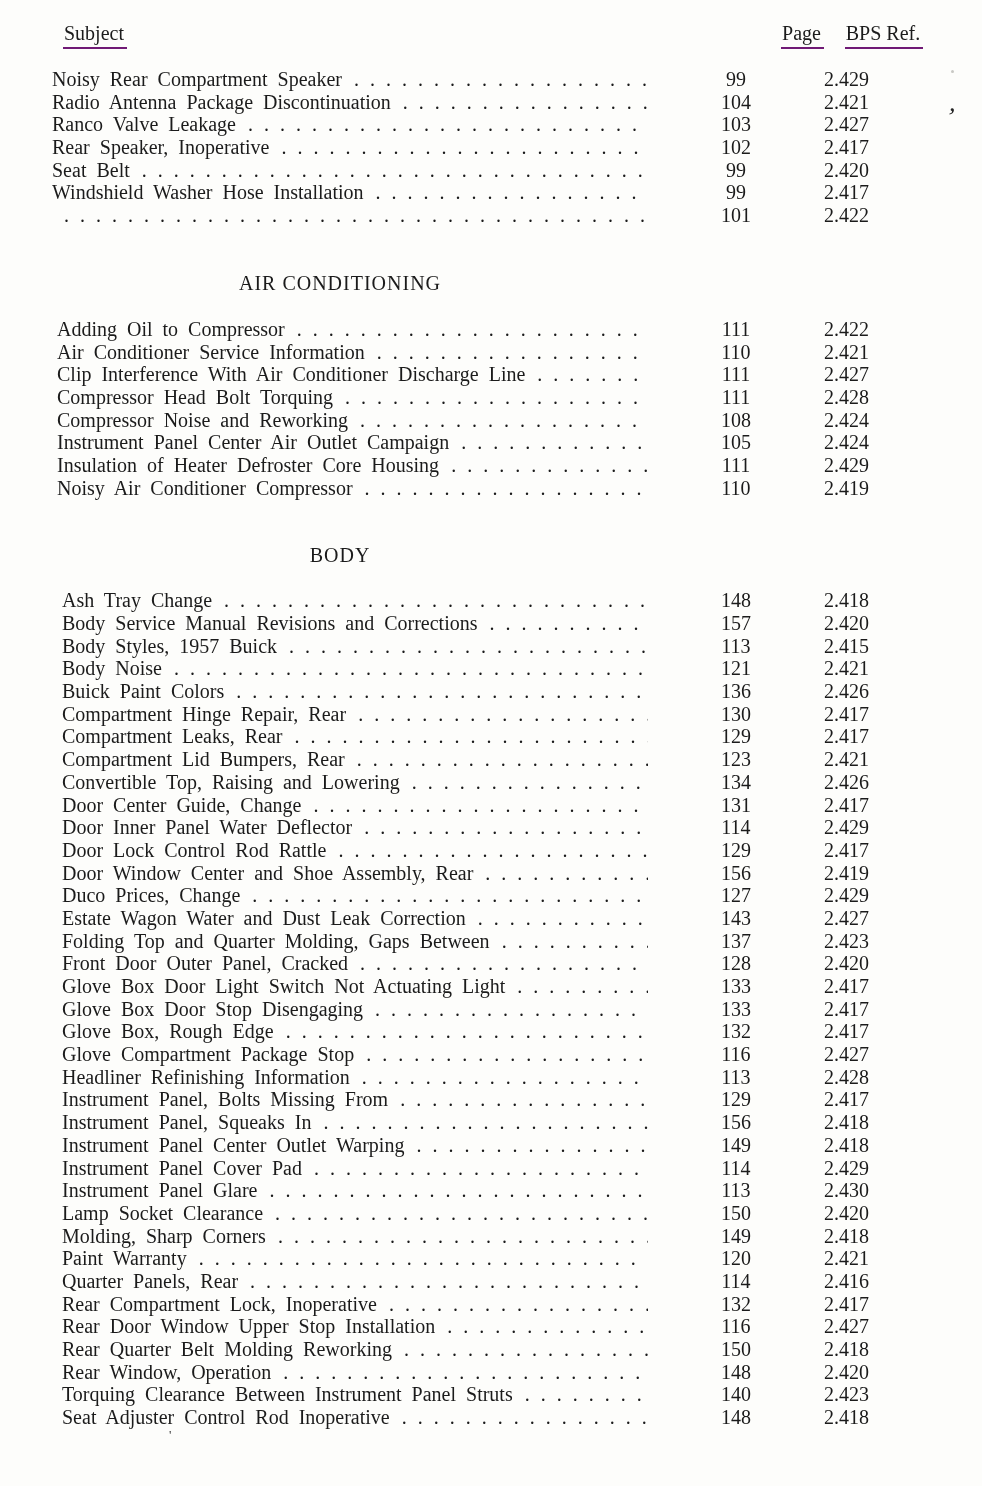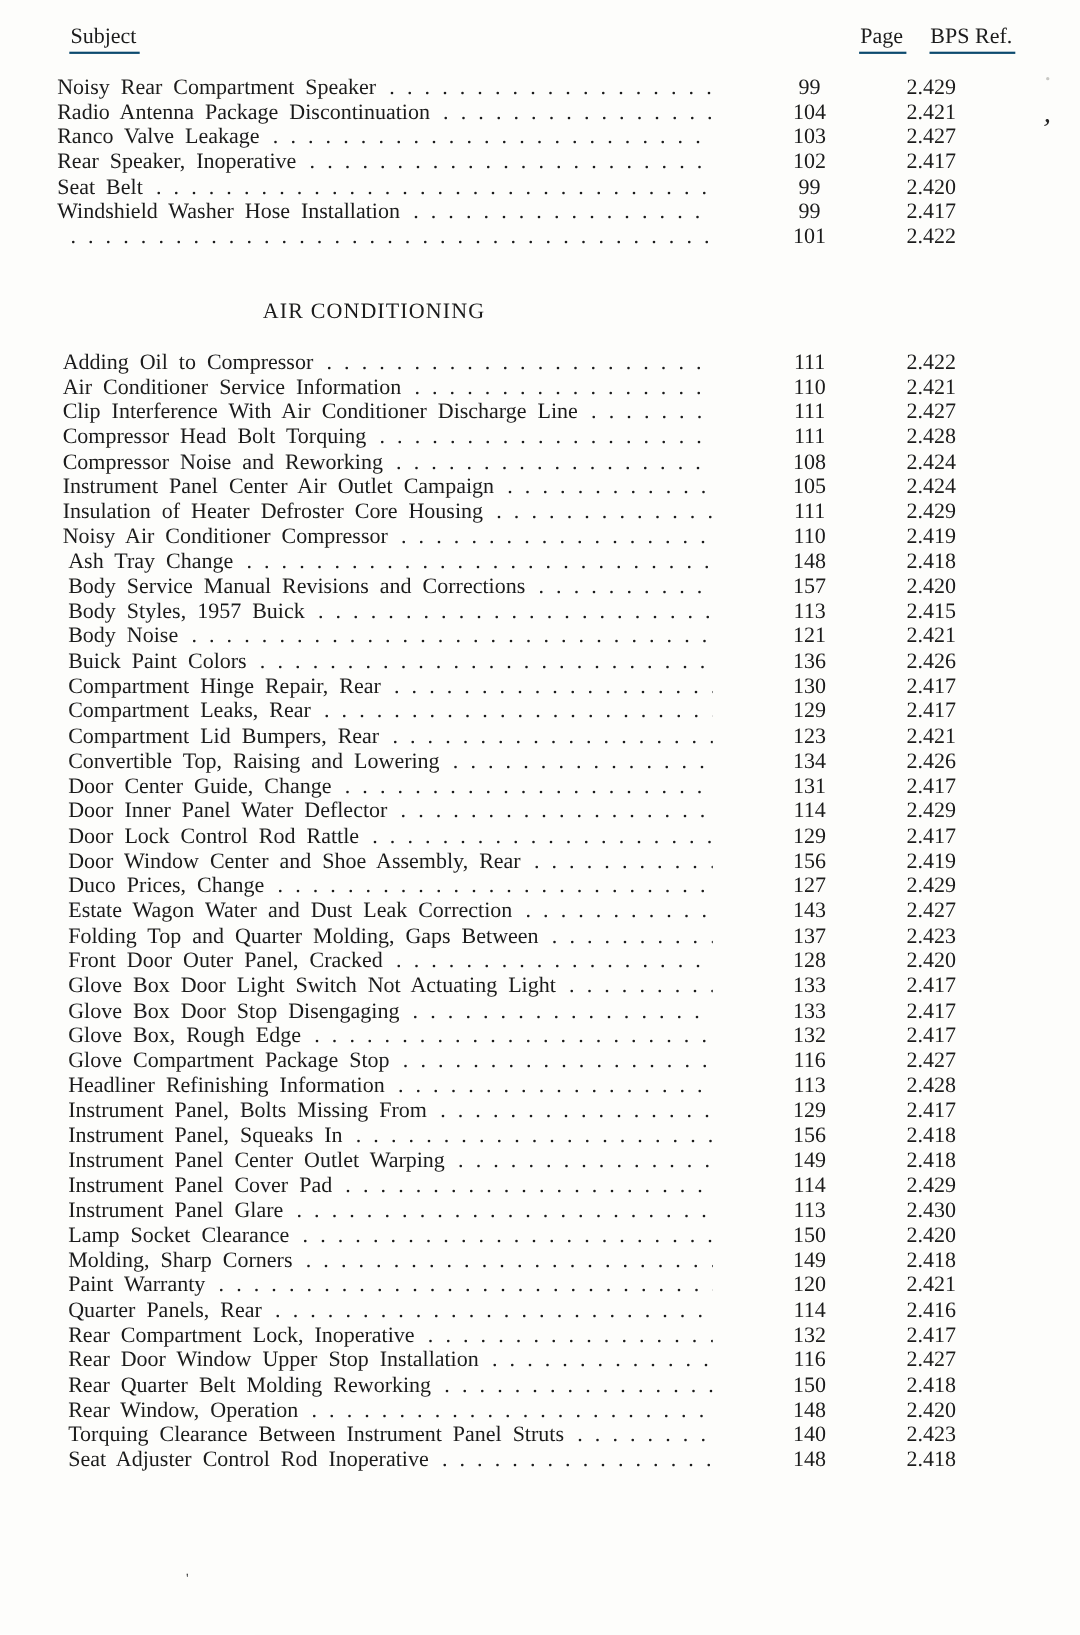--- a/index.html
+++ b/index.html
@@ -16,21 +16,21 @@
   
   .hdr{
     display:flex;align-items:baseline;
     margin-top:22px;
     padding-left:63px;padding-right:38px;
     font-size:20px;line-height:23px;
   }
   .hdr .spacer{flex:1 1 auto;}
   .hdr .pgcol{flex:none;width:176px;text-align:right;}
   .hdr .bpscol{flex:none;width:120px;text-align:center;}
-  .ul{display:inline-block;border-bottom:2px solid #0c4a6e;padding:0 3px 2px 1px;}
+  .ul{display:inline-block;border-bottom:2px solid #701a75;padding:0 3px 2px 1px;}
   
   .sec-heading{
     width:680px;text-align:center;
     font-size:20px;line-height:23px;letter-spacing:1px;
     margin-top:45px;margin-bottom:23px;
     white-space:nowrap;
   }
   .rows{margin:0;}
   .sec-0 .rows{margin-top:19px;}
   .sec-2 .sec-heading{margin-bottom:22px;}
@@ -168,20 +168,21 @@
           </div>
           <div class="row">
             <span class="subj">Noisy Air Conditioner Compressor</span>
             <span class="dots">................................................</span>
             <span class="pg">110</span>
             <span class="bps">2.419</span>
           </div>
         </div>
       </div>
       <div class="sec sec-2">
+        <div class="sec-heading">BODY</div>
         <div class="rows">
           <div class="row">
             <span class="subj">Ash Tray Change</span>
             <span class="dots">................................................</span>
             <span class="pg">148</span>
             <span class="bps">2.418</span>
           </div>
           <div class="row">
             <span class="subj">Body Service Manual Revisions and Corrections</span>
             <span class="dots">................................................</span>

